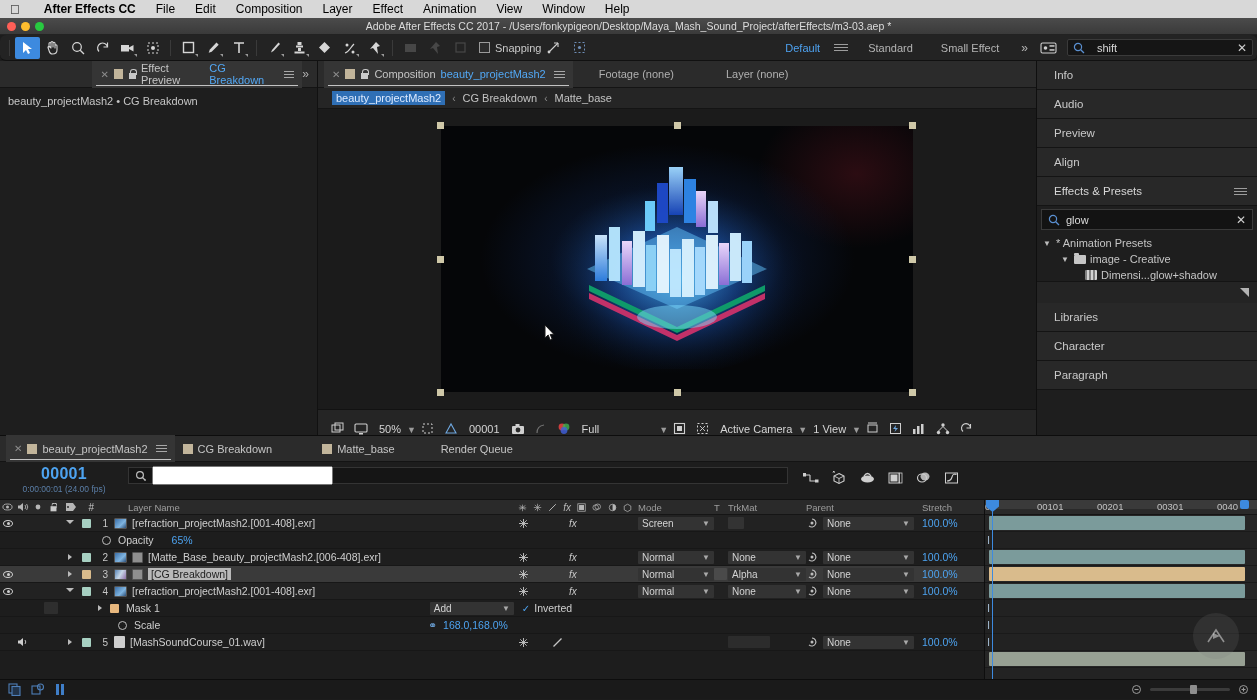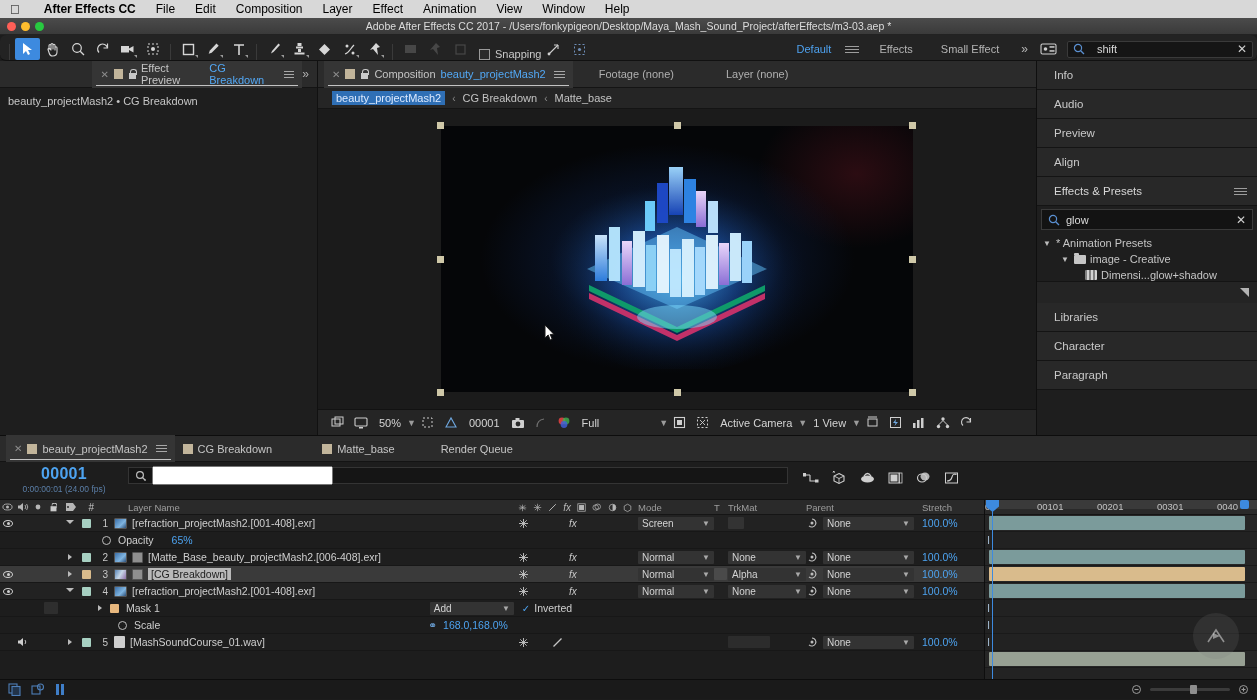--- a/index.html
+++ b/index.html
@@ -34,21 +34,21 @@
   .tl-dots { display: flex; gap: 5px; margin-left: 7px; }
   .tl-dots i { width: 9px; height: 9px; border-radius: 50%; display: block; }
   .tl-title {
     position: absolute; left: 0; right: 0; text-align: center;
     font-size: 10.5px; color: #dcdcdc; pointer-events: none;
   }
 
   
   .toolbar {
     height: 26px; background: #232323; border-bottom: 1px solid #111;
-    display: flex; align-items: flex-end; padding: 0 4px; gap: 0; border-radius: 6px;
+    display: flex; align-items: center; padding: 0 4px; gap: 0; border-radius: 6px;
   }
   .tb { width: 25px; height: 22px; display: flex; align-items: center; justify-content: center; position: relative; }
   .tb svg { display:block; }
   .tb.sel { background: #3d8adf; border-radius: 2px; }
   .tb.dim { opacity: .35; }
   .tb .caret { position: absolute; right: 3px; bottom: 2px; width: 0; height: 0;
     border-left: 3px solid transparent; border-top: 3px solid #999; }
   .tb-sep { width: 1px; height: 16px; background: #3a3a3a; margin: 0 5px; }
   .snapwrap { display: flex; align-items: center; gap: 5px; margin-left: 6px; }
   .snapbox { width: 11px; height: 11px; border: 1px solid #9a9a9a; background: #2b2b2b; }
@@ -116,21 +116,21 @@
     width: 472px; height: 266px; position: relative; overflow: hidden;
     background:
       radial-gradient(ellipse 55% 60% at 48% 50%, rgba(40,110,210,.55) 0%, rgba(15,40,90,.30) 45%, rgba(0,0,0,0) 72%),
       radial-gradient(ellipse 30% 40% at 88% 18%, rgba(90,20,30,.45) 0%, rgba(0,0,0,0) 70%),
       #050608;
   }
   .city { position:absolute; left:50%; top:50%; transform: translate(-50%,-50%); }
   .handle { position:absolute; width:7px; height:7px; background:#cfc8a8; }
   .cursor-arrow { position:absolute; left:103px; top:198px; width:12px; height:18px; }
   .viewbar { height: 26px; background: #252525; border-top: 1px solid #121212;
-    display:flex; align-items:center; padding: 0 8px; font-size: 11px; }
+    display:flex; align-items:flex-end; padding: 0 8px; font-size: 11px; }
   .vb-item { display:flex; align-items:center; gap:4px; padding: 0 5px; color:#cfcfcf; }
   .vb-chev { color:#9b9b9b; font-size:9px; }
   .vb-field { color:#d4d4d4; padding: 0 6px; }
 
   
   .sidebar { width: 221px; background: #1e1e1e; border-left: 1px solid #0f0f0f; display:flex; flex-direction:column; }
   .sb-panel { height: 29px; display:flex; align-items:center; padding-left: 17px;
     font-size: 11.5px; color: #c9c9c9; border-bottom: 1px solid #141414; background:#282828; }
   .sb-panel.first { border-top: none; }
   .sb-head { height: 29px; display:flex; align-items:center; padding: 0 10px 0 17px;
@@ -386,21 +386,21 @@
         </svg>
     </div>
 
     <div class="tb-right">
       <span class="wsitem active">Default</span>
       <span class="hamb">
           <i></i>
           <i></i>
           <i></i>
         </span>
-      <span class="wsitem">Effects</span>
+      <span class="wsitem">Standard</span>
       <span class="wsitem">Small Effect</span>
       <span class="chev2">»</span>
       <span class="tb">
         <svg width="17" height="12" viewBox="0 0 17 12">
             <rect x="1" y="1" width="15" height="10" rx="1.5" stroke="#cfcfcf" stroke-width="1.1" fill="none"></rect>
             <circle cx="5.5" cy="6" r="1.8" fill="#cfcfcf"></circle>
             <rect x="9.5" y="3.2" width="5" height="1.5" fill="#cfcfcf"></rect>
             <rect x="9.5" y="7.2" width="5" height="1.5" fill="#cfcfcf"></rect>
           </svg>
       </span>

